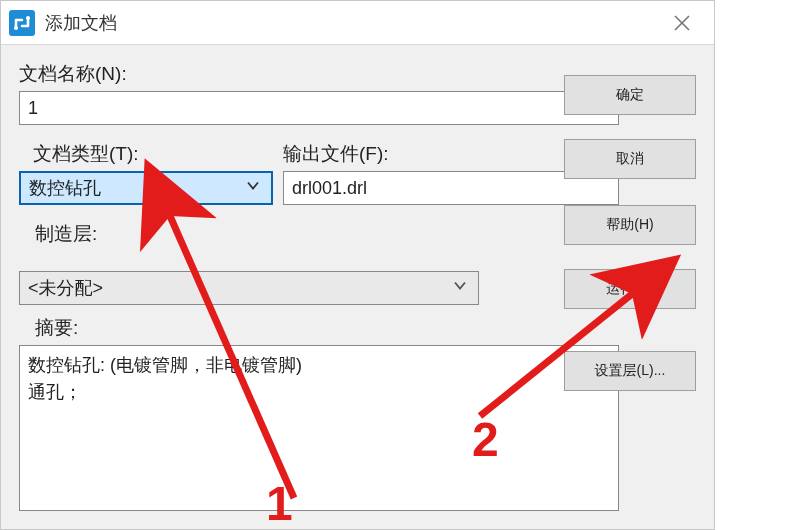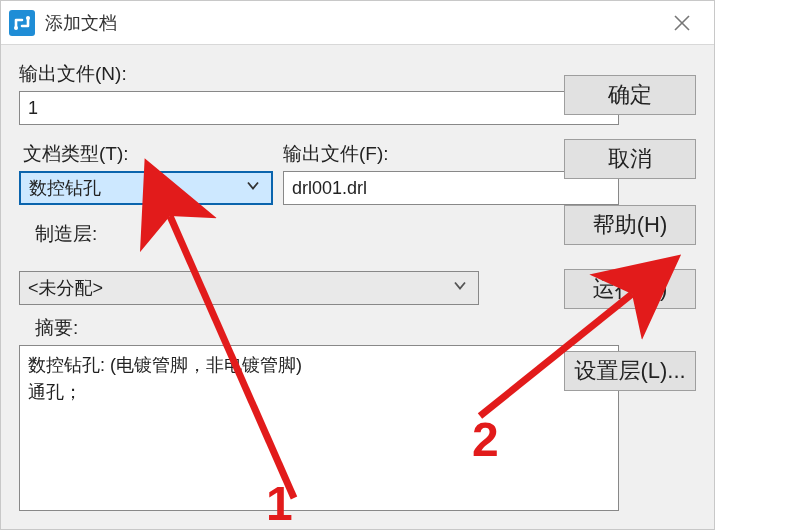--- a/index.html
+++ b/index.html
@@ -101,21 +101,21 @@
     background: #e9e9e9;
     margin-top: 20px;
   }
   .btn {
     height: 40px;
     border: 1px solid #9e9e9e;
     background: #e1e1e1;
     display: flex;
     align-items: center;
     justify-content: center;
-    font-size: 22px;
+    font-size: 14px;
     color: #222;
     cursor: pointer;
   }
   .textarea {
     border: 1px solid #888;
     background: #fff;
     padding: 6px 8px;
     font-size: 18px;
     color: #222;
     line-height: 1.5;
@@ -130,21 +130,21 @@
   }
   .anno-num {
     font-size: 48px;
     font-weight: 700;
     fill: #e21b1b;
     font-family: Arial, sans-serif;
   }
   
   .row1-label { position:absolute; left:0; top:0; }
   .row1-input { position:absolute; left:0; top:30px; width:600px; }
-  .row2-label-a { position:absolute; left:4px; top:80px; }
+  .row2-label-a { position:absolute; left:14px; top:80px; }
   .row2-select { position:absolute; left:0; top:110px; width:254px; }
   .row2-label-b { position:absolute; left:264px; top:80px; }
   .row2-input-b { position:absolute; left:264px; top:110px; width:336px; }
   .row3-label { position:absolute; left:16px; top:160px; }
   .row3-select { position:absolute; left:0; top:190px; width:460px; }
   .row4-label { position:absolute; left:16px; top:254px; }
   .row4-text  { position:absolute; left:0; top:284px; width:600px; height:166px; }
   .btn-col { position:absolute; right:0; top:14px; width:132px; }
   .btn-col .btn { width:132px; }
   .gap-a { height:24px; }
@@ -170,21 +170,21 @@
     <div class="close-x">
       <svg width="18" height="18" viewBox="0 0 18 18">
         <line x1="2" y1="2" x2="16" y2="16" stroke="#777" stroke-width="1.6"></line>
         <line x1="16" y1="2" x2="2" y2="16" stroke="#777" stroke-width="1.6"></line>
       </svg>
     </div>
   </div>
 
   <div class="content">
 
-    <div class="label row1-label">输出文件(N):</div>
+    <div class="label row1-label">文档名称(N):</div>
     <input class="text-input row1-input" type="text" value="1" style="">
 
     <div class="label row2-label-a">文档类型(T):</div>
     <div class="select-box select-active row2-select">
       <span>数控钻孔</span>
       <span class="chevron">
         <svg width="16" height="16" viewBox="0 0 16 16">
             <polyline points="3,5 8,11 13,5" fill="none" stroke="#333" stroke-width="1.8"></polyline>
           </svg>
       </span>

